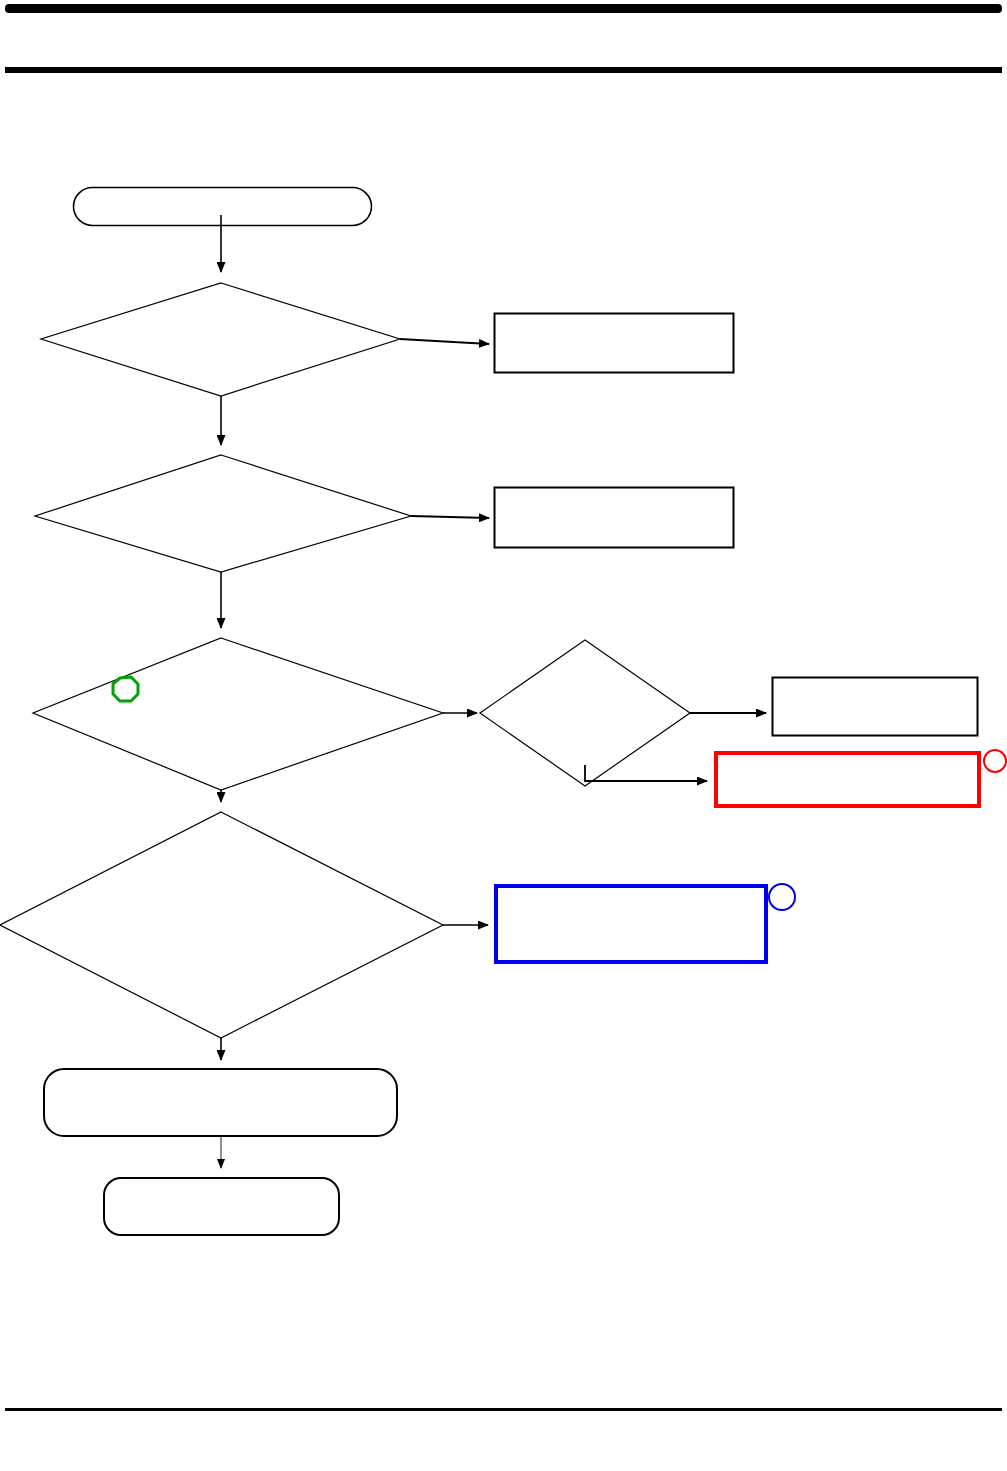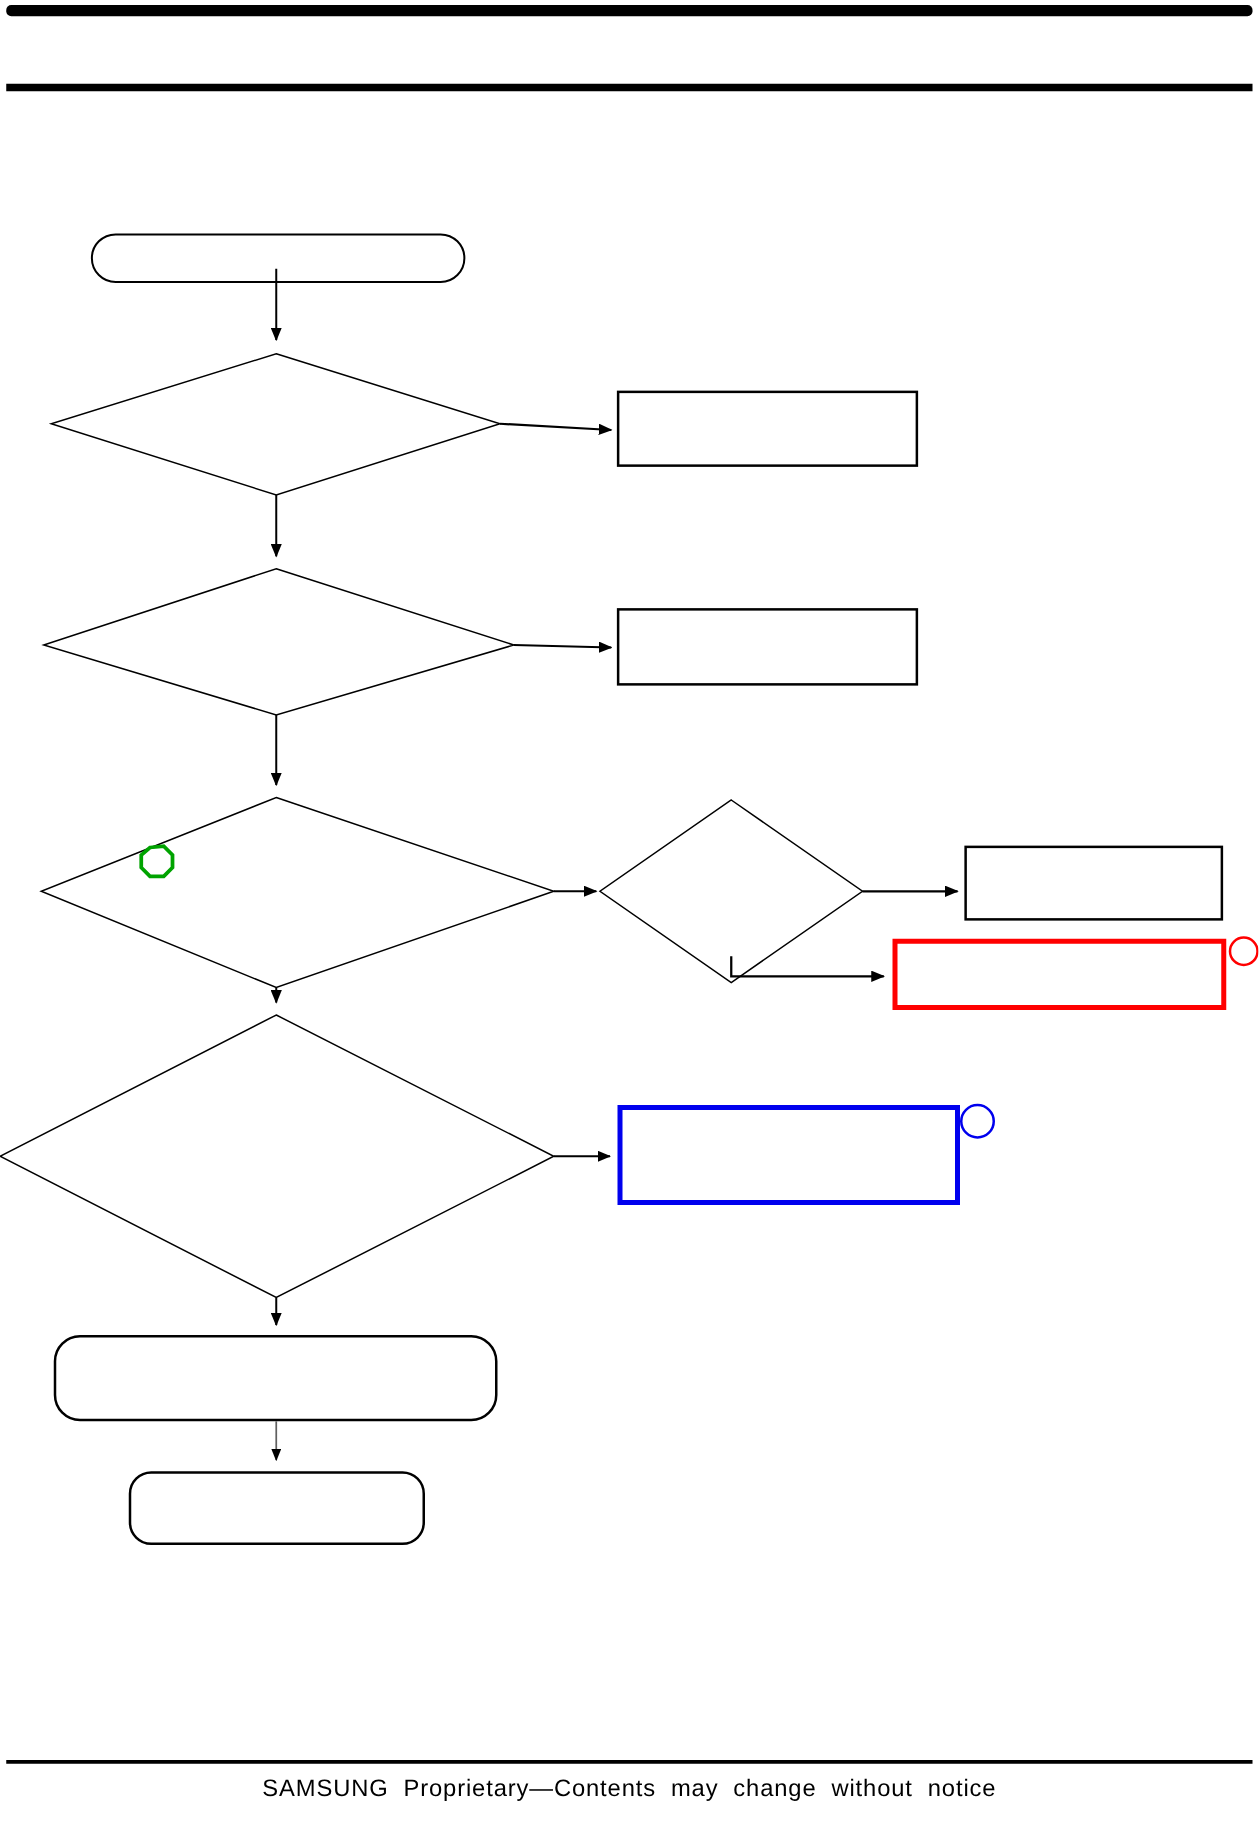--- a/index.html
+++ b/index.html
@@ -198,16 +198,15 @@
   <div class="shape-text t-decision-small"></div>
   <div class="shape-text t-box-3"></div>
   <div class="shape-text t-box-red"></div>
   <div class="shape-text t-decision-4"></div>
   <div class="shape-text t-box-blue"></div>
   <div class="shape-text t-terminator-a"></div>
   <div class="shape-text t-terminator-b"></div>
 
   <div id="footer-rule"></div>
   <div id="footer-text">
-    <span class="fl">SAMSUNG  Proprietary—Contents  may  change  without  notice</span>
   </div>
 
 </div>
 
 </body></html>

